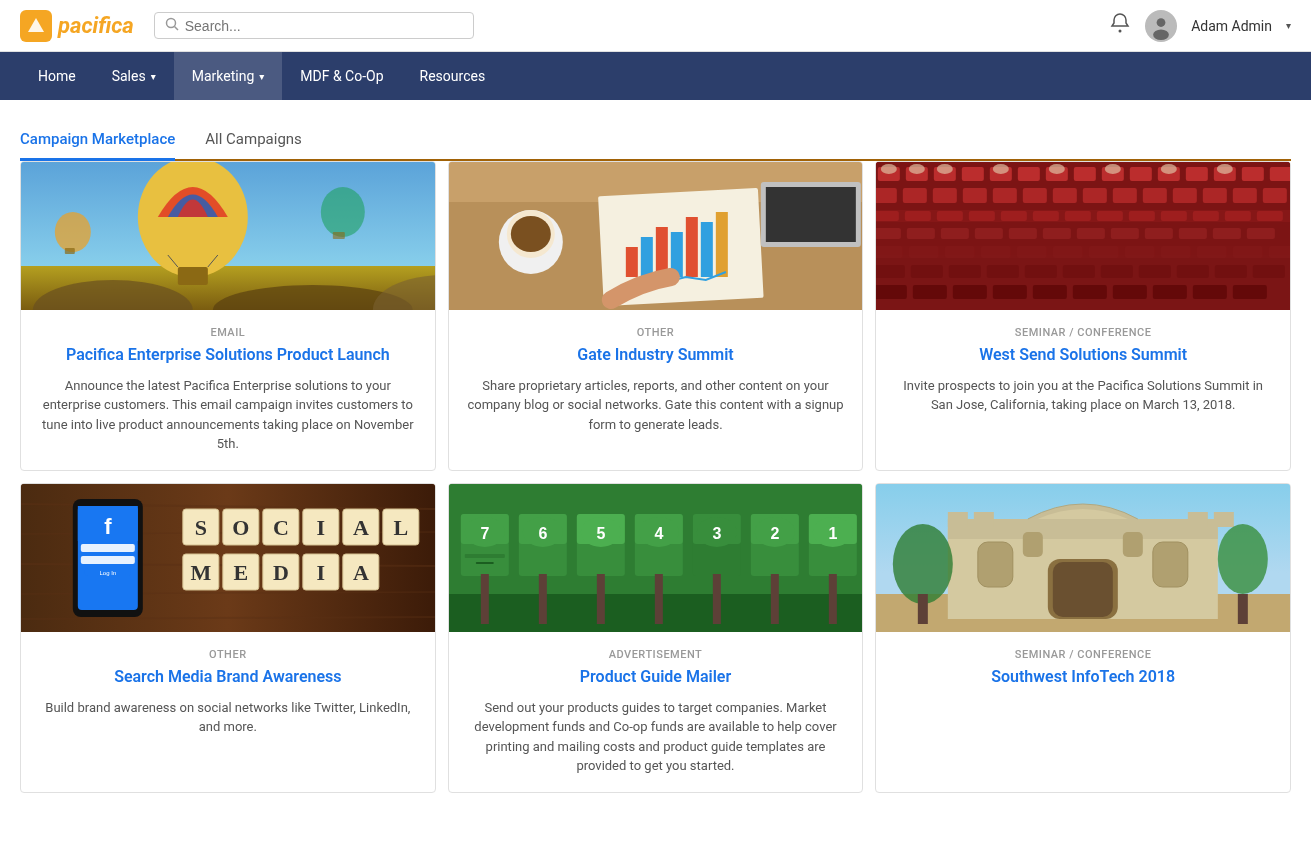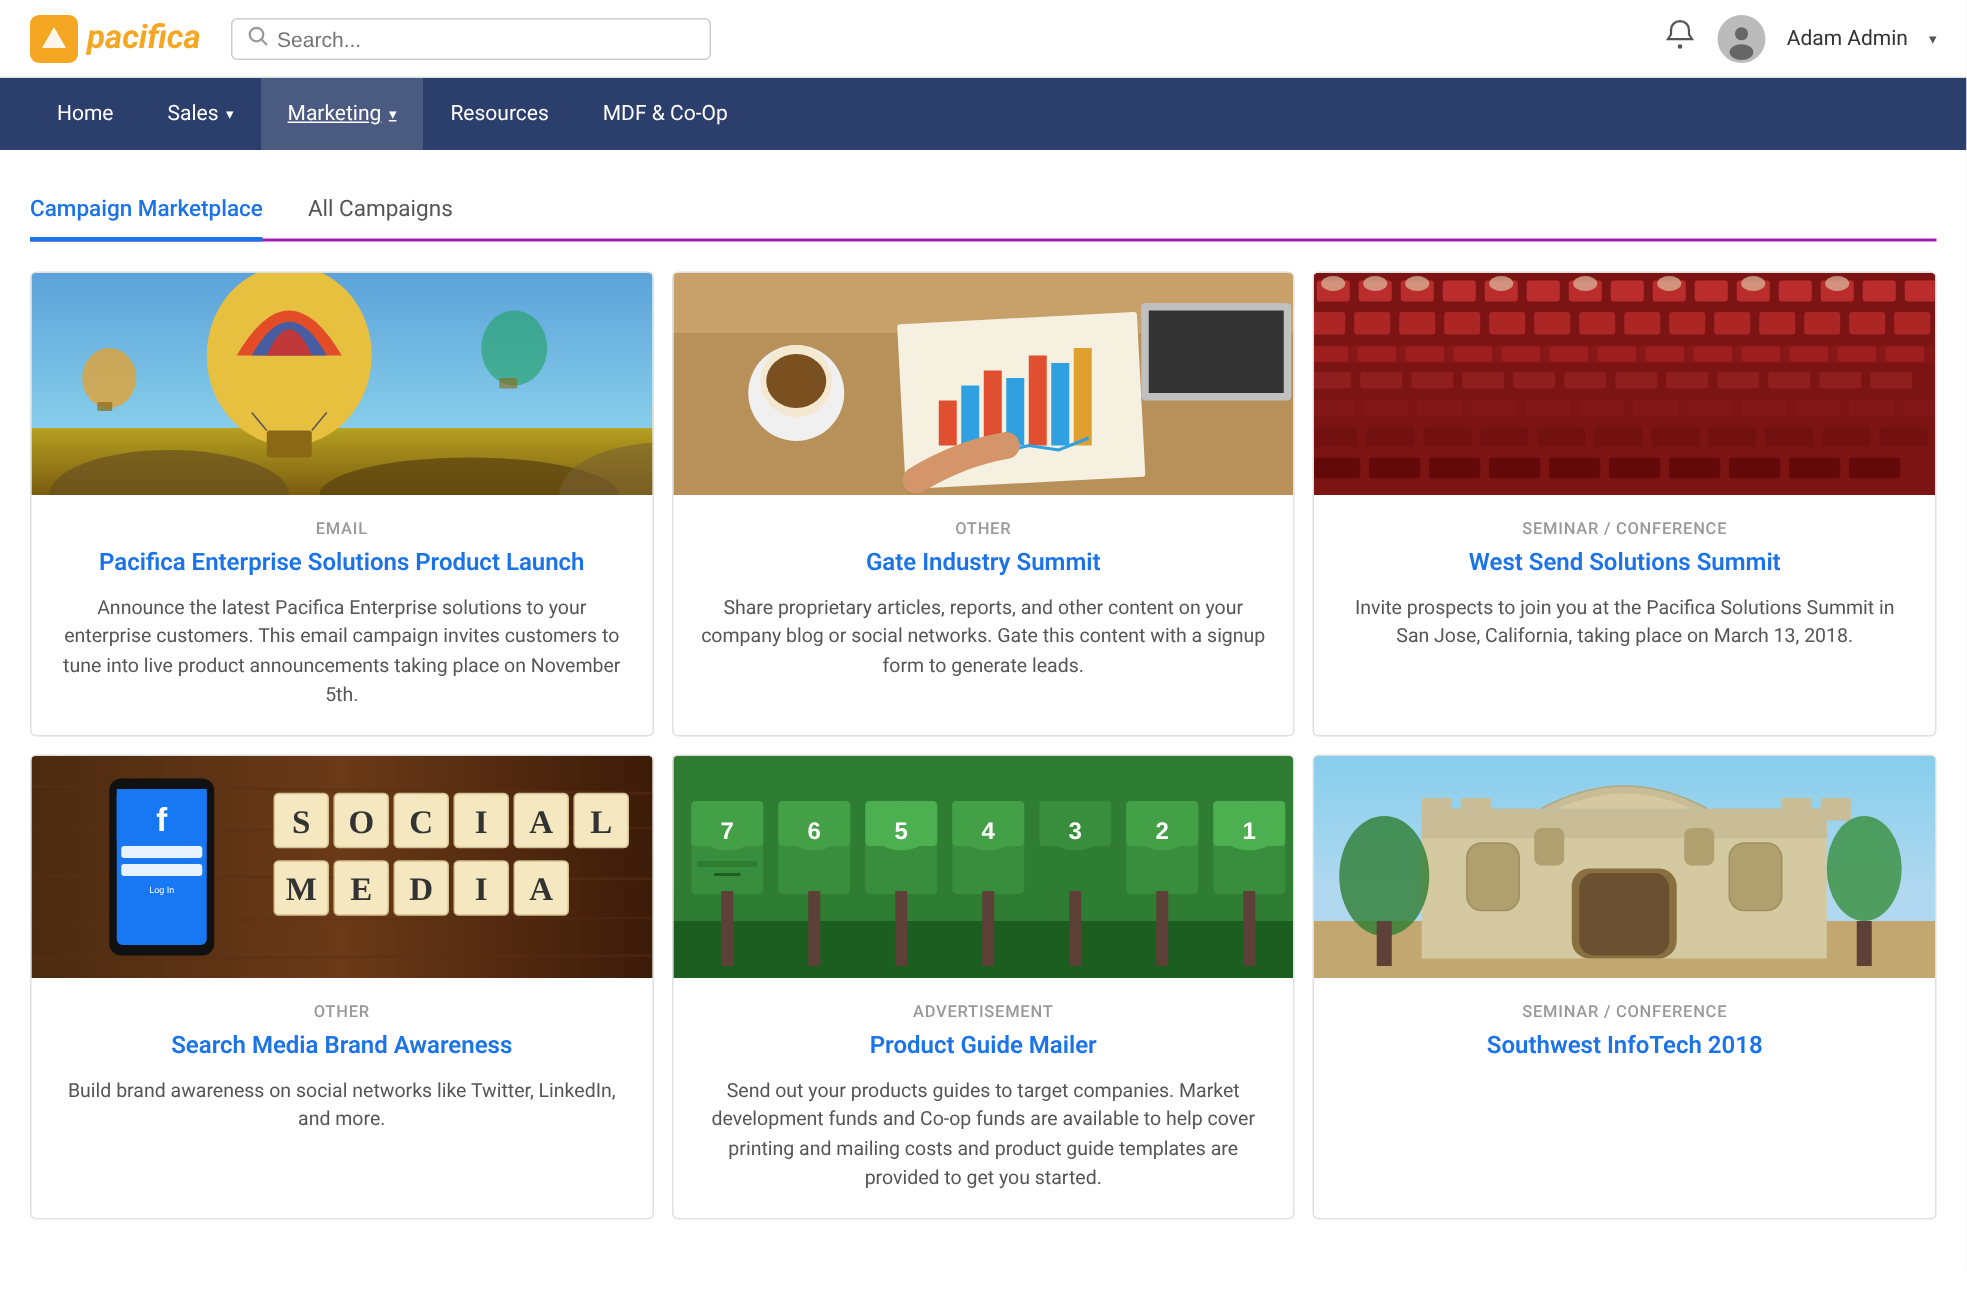--- a/index.html
+++ b/index.html
@@ -39,28 +39,28 @@
 
     
     .navbar {
       background: #2c3e6b; display: flex; align-items: center; padding: 0 20px; height: 48px;
     }
     .nav-item {
       color: #fff; font-size: 14px; padding: 0 18px; height: 48px;
       display: flex; align-items: center; gap: 5px; cursor: pointer;
       text-decoration: none;
     }
-    .nav-item.active { background: rgba(255,255,255,0.15); text-decoration: underline; }
+    .nav-item.active { background: rgba(255,255,255,0.15); }
     .nav-chevron { font-size: 10px; }
 
     
     .content { background: #fff; min-height: calc(865px - 100px); padding: 20px 20px 40px; }
 
     
-    .tabs { display: flex; border-bottom: 2px solid #a21caf; margin-bottom: 20px; }
+    .tabs { display: flex; border-bottom: 2px solid #a16207; }
     .tab {
       padding: 10px 0; margin-right: 30px; font-size: 15px; cursor: pointer;
       color: #555; border-bottom: 3px solid transparent; margin-bottom: -2px;
     }
     .tab.active { color: #1a73e8; border-bottom-color: #1a73e8; font-weight: 500; }
 
     
     .campaign-grid {
       display: grid; grid-template-columns: repeat(3, 1fr); gap: 12px; text-align: center;
     }
@@ -158,24 +158,24 @@
   </a>
   <a class="nav-item" href="#">
     <span>Sales</span>
     <span class="nav-chevron">▾</span>
   </a>
   <a class="nav-item active" href="#">
     <span>Marketing</span>
     <span class="nav-chevron">▾</span>
   </a>
   <a class="nav-item" href="#">
-    <span>Resources</span>
+    <span>MDF &amp; Co-Op</span>
   </a>
   <a class="nav-item" href="#">
-    <span>MDF &amp; Co-Op</span>
+    <span>Resources</span>
   </a>
 </nav>
 
 <div class="content">
 
   <div class="tabs">
     <div class="tab active">
       <span>Campaign Marketplace</span>
     </div>
     <div class="tab">

